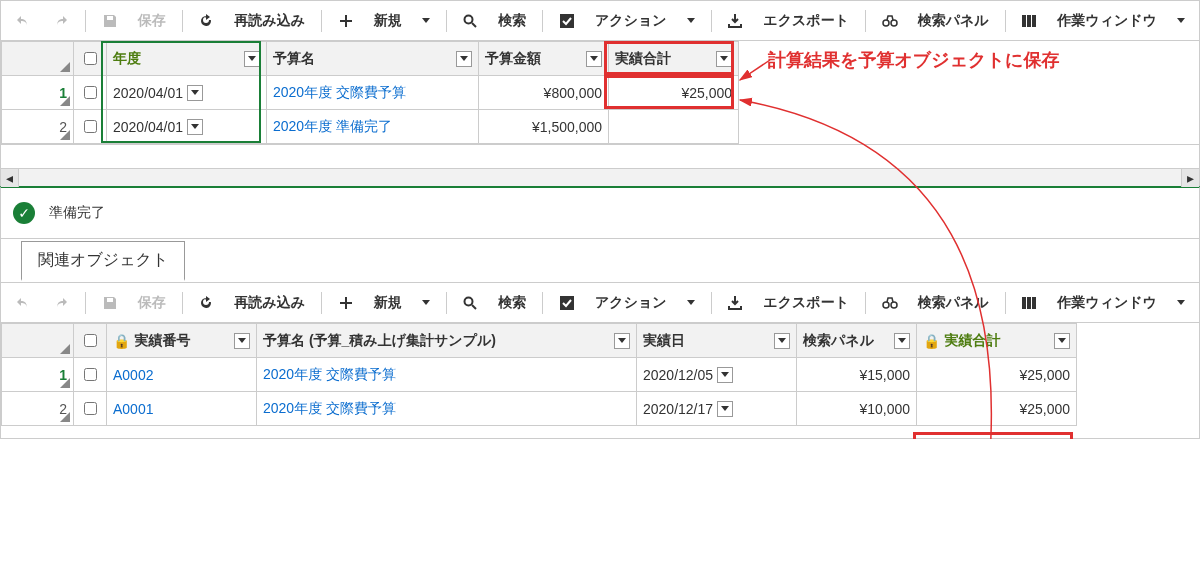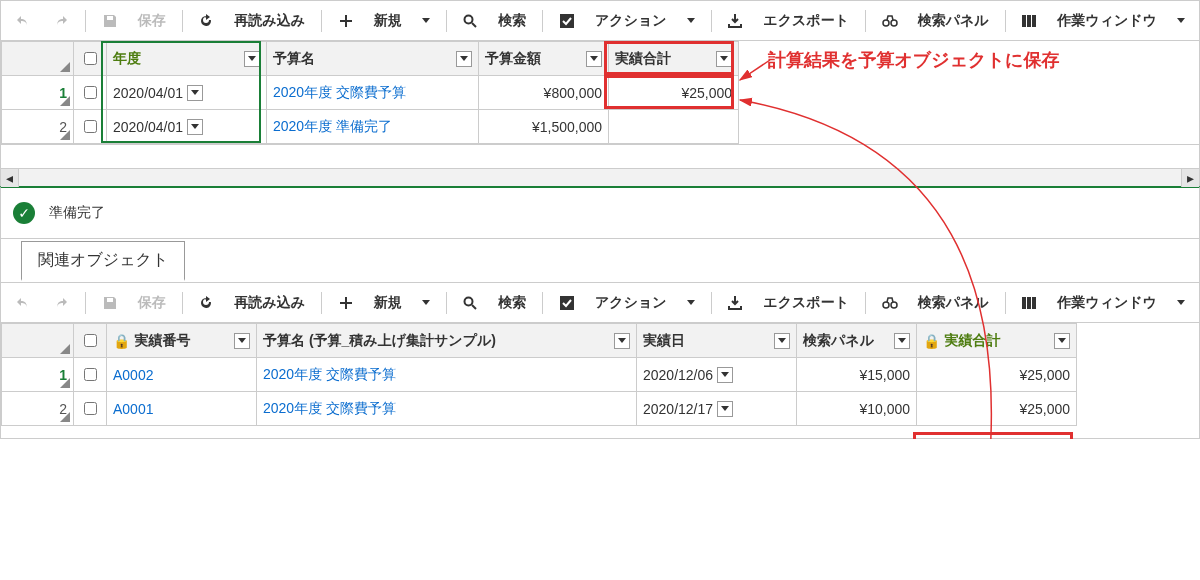--- a/index.html
+++ b/index.html
@@ -505,21 +505,21 @@
               </div>
             </th>
     </tr>
     <tr>
       <td class="row-handle"><span class="row-num selected">1</span><span class="tri"></span></td>
       <td class="checkbox-cell"><input type="checkbox" style=""></td>
       <td><span class="link">A0002</span></td>
       <td><span class="link">2020年度 交際費予算</span></td>
       <td>
               <div class="cell-flex">
-                <span>2020/12/06</span>
+                <span>2020/12/05</span>
                 <div class="dd">
                   <span class="caret-down"></span>
                 </div>
               </div>
             </td>
       <td>
               <div class="cell-right">
                 <span>¥15,000</span>
               </div>
             </td>

